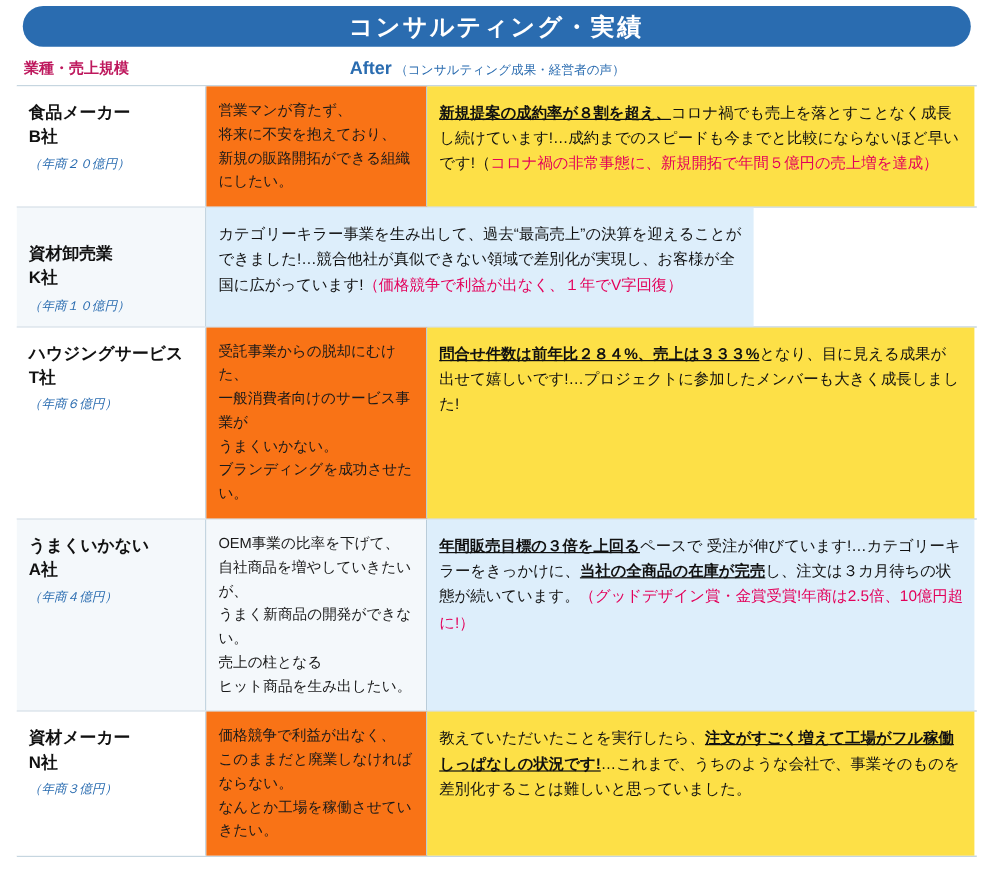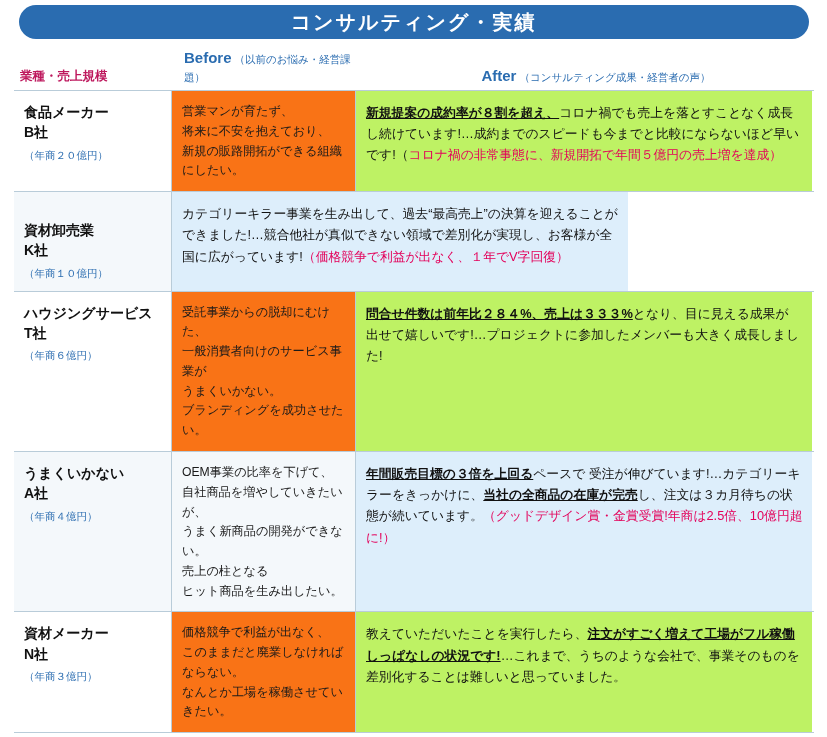--- a/index.html
+++ b/index.html
@@ -94,36 +94,37 @@
   }
   .cell-before {
     width: 184px;
     flex: 0 0 184px;
     border-right: 1px solid #b9ccd9;
     background: #f97316;
   }
   .cell-after {
     width: 456px;
     flex: 0 0 456px;
-    background: #bef264;
+    background: #fde047;
   }
   .row.alt .cell-industry,
   .row.alt .cell-before { background: #f4f8fb; }
   .row.alt .cell-after { background: #ddeefb; }
 
   .ind-name {
     font-size: 14px;
     font-weight: bold;
     color: #111111;
     line-height: 1.45;
   }
   .ind-rev {
     margin-top: 6px;
     font-size: 10.5px;
     color: #2a6cb0;
+    font-style: italic;
   }
   .before-text {
     font-size: 12.2px;
     line-height: 1.62;
     color: #1a1a1a;
     white-space: pre-line;
   }
   .after-text {
     font-size: 12.8px;
     line-height: 1.66;
@@ -141,23 +142,20 @@
 <body>
 
 <div class="page">
 
   <div class="title-banner">
     <span class="title-text">コンサルティング・実績</span>
   </div>
 
   <div class="header-row">
     <div class="col-a hdr-industry">業種・売上規模</div>
-    <div class="col-b hdr-before">
-      <span>Before</span><span class="hdr-sub">（以前のお悩み・経営課題）</span>
-    </div>
     <div class="col-c hdr-after">
       <span>After</span><span class="hdr-sub">（コンサルティング成果・経営者の声）</span>
     </div>
   </div>
 
   <div class="table" id="results-table">
       <div class="row">
         <div class="cell cell-industry">
           <div class="ind-name" style="white-space: pre-line;">食品メーカー
 B社</div>

